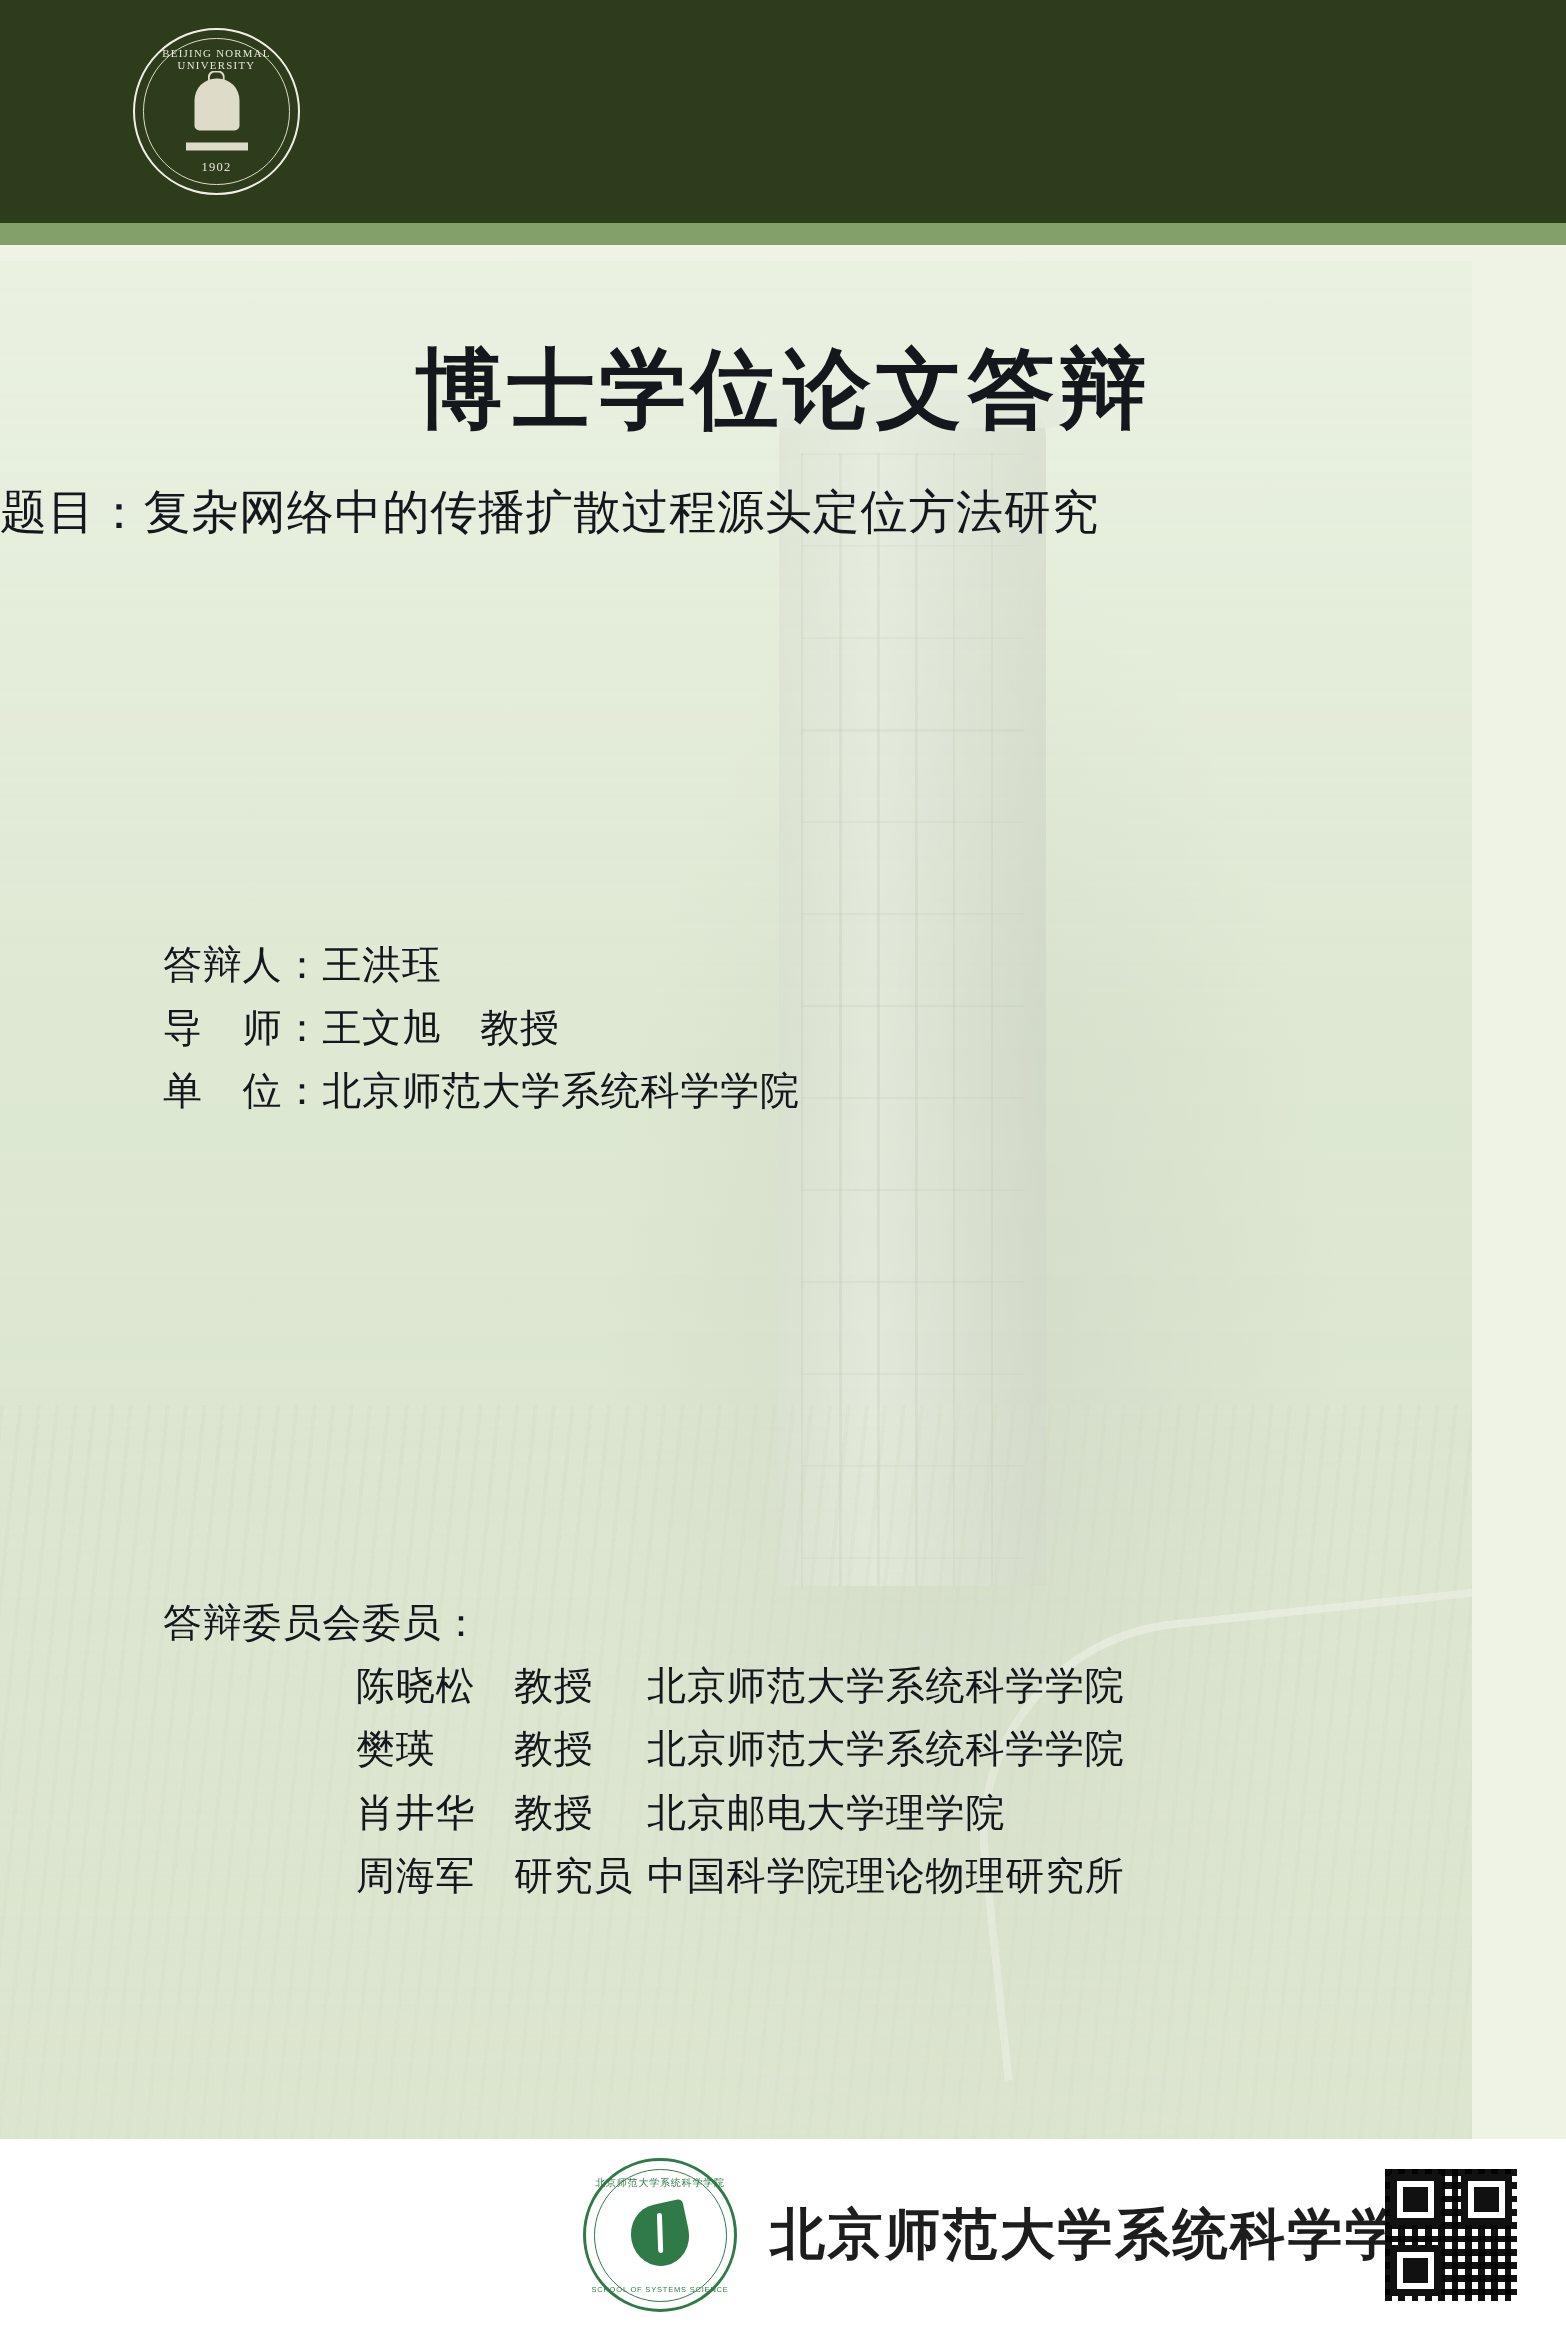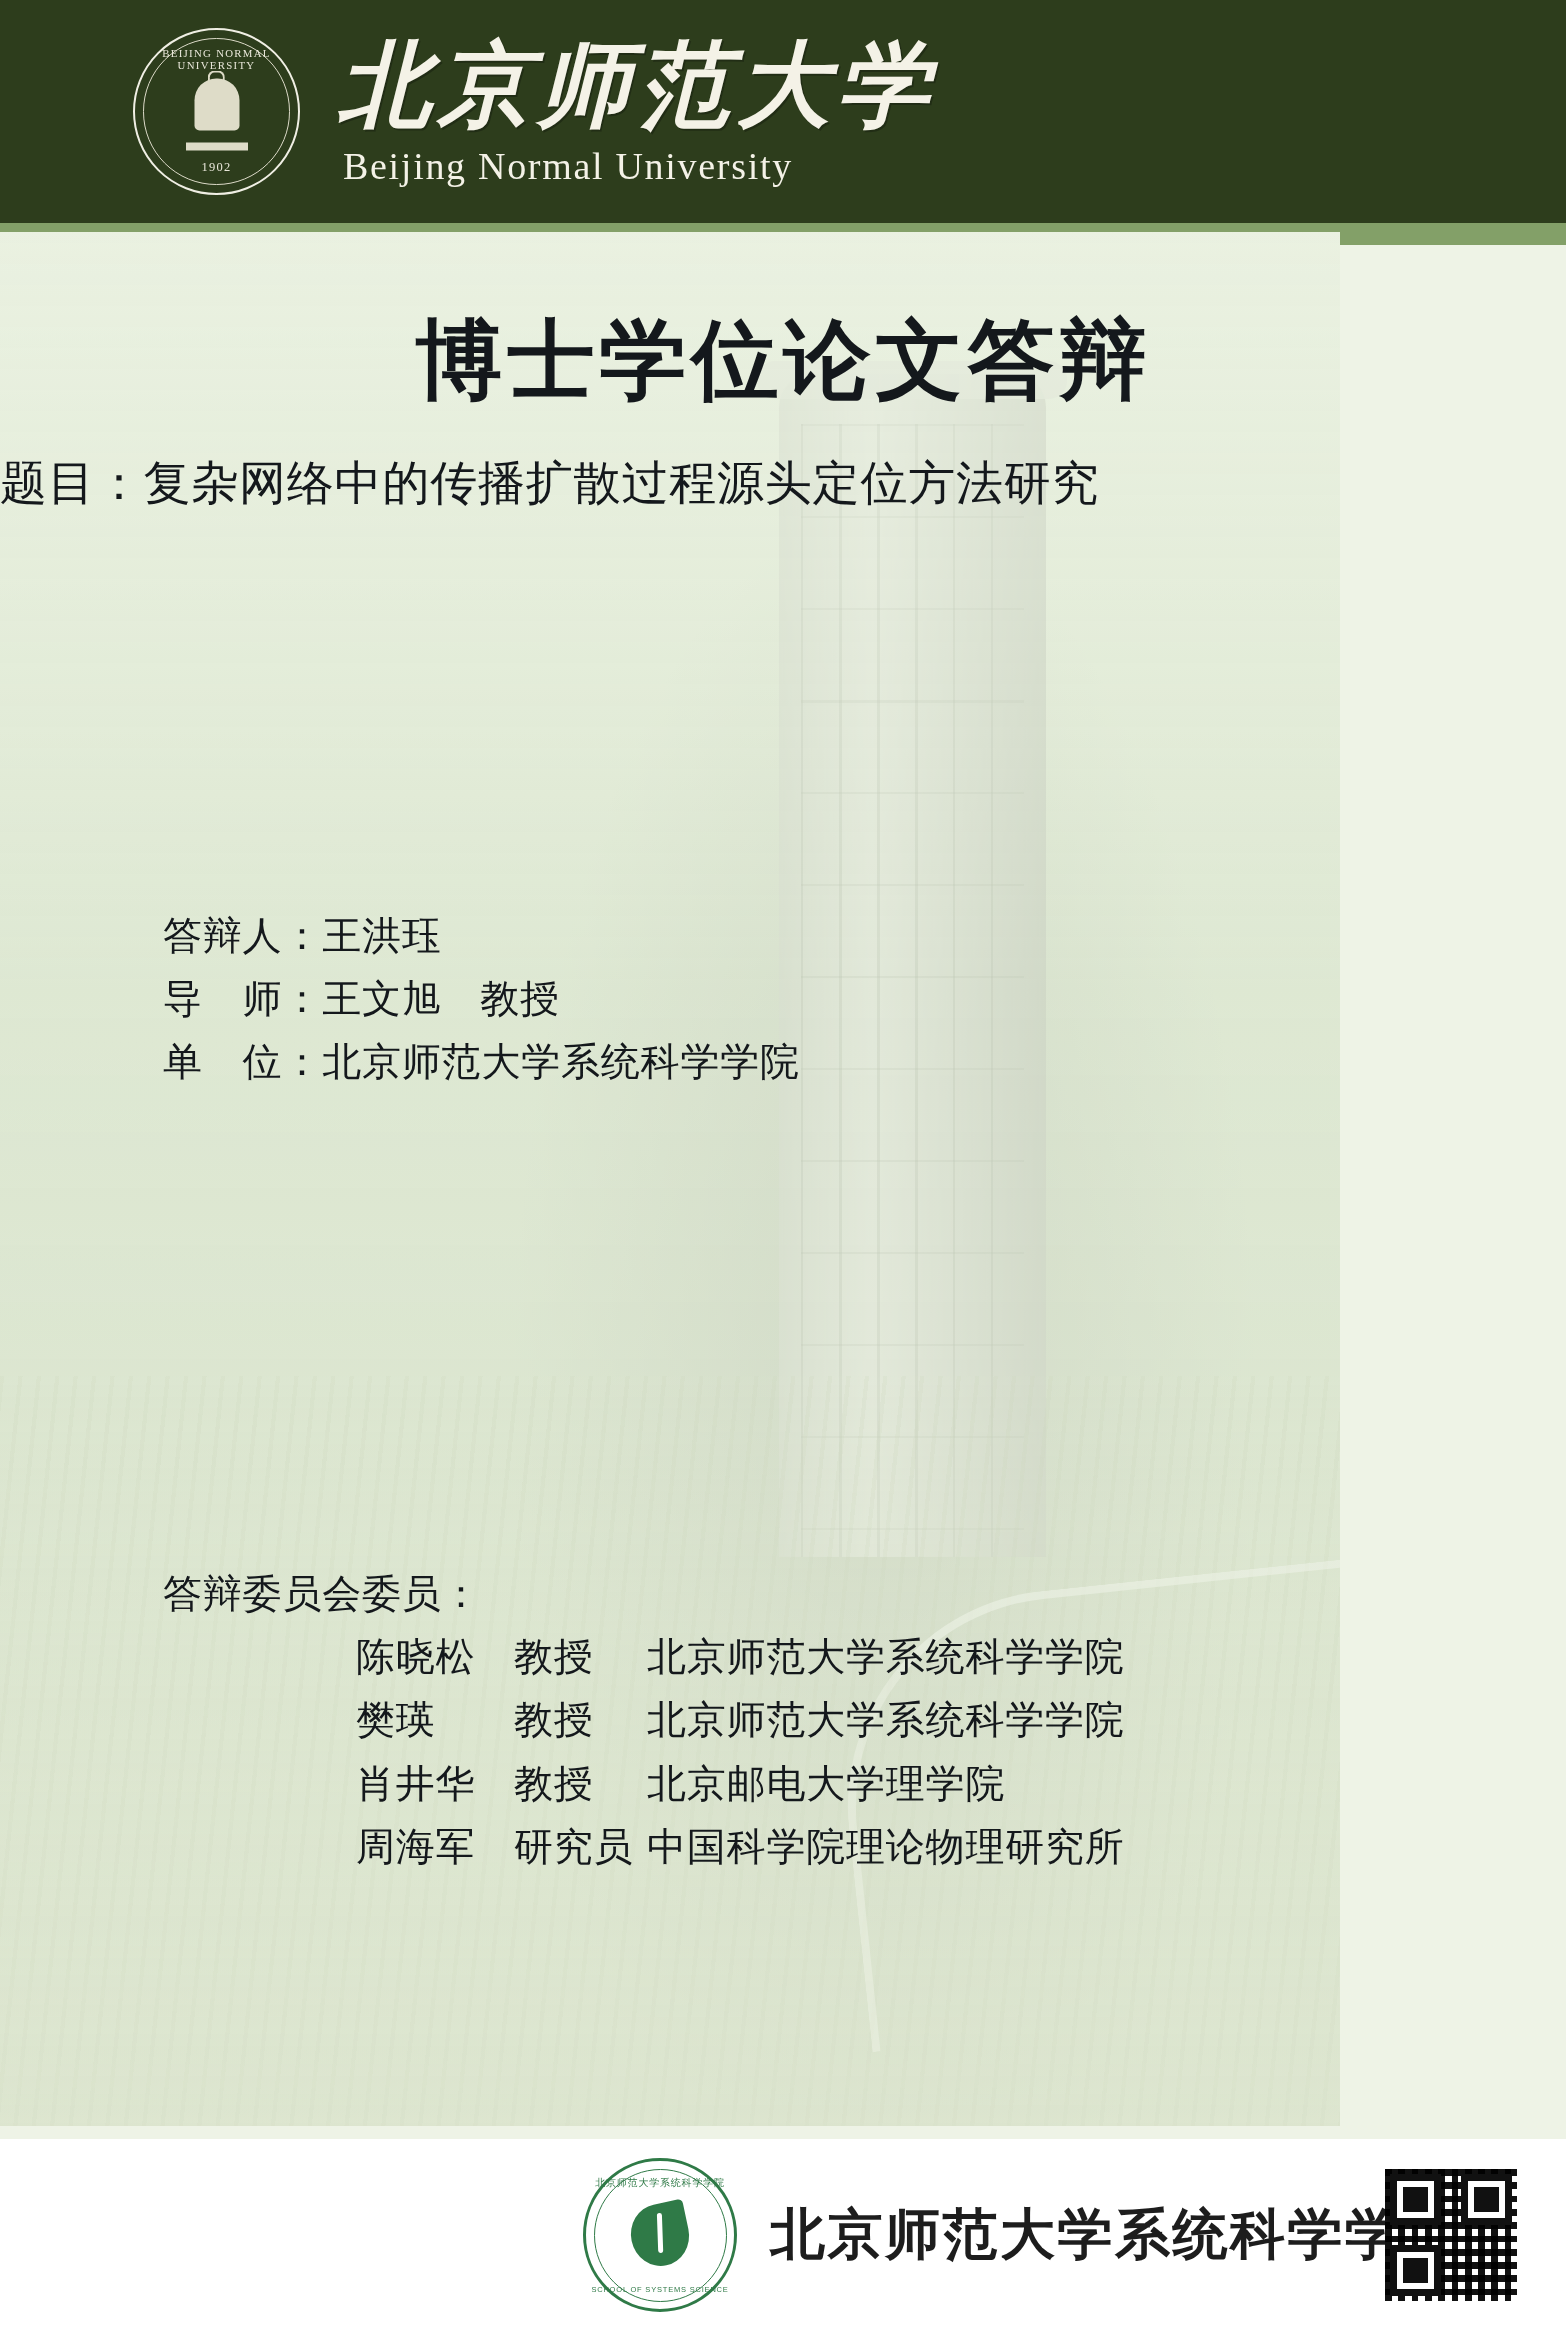--- a/index.html
+++ b/index.html
@@ -112,22 +112,22 @@
   .header-rule {
     position: absolute;
     top: 223px; left: 0;
     width: 1567px; height: 21.7px;
     background: #83a068;
   }
 
   
   .body-area {
     position: absolute;
-    top: 232px; left: 0;
-    width: 1340px;
+    top: 261px; left: 0;
+    width: 1472px;
     height: 1894px;
     overflow: hidden;
     background: #737373;
   }
   
   .bg-photo {
     position: absolute;
     inset: 0;
     background:
       radial-gradient(ellipse 517px 1250px at 66% 62%, rgba(150,160,140,0.55) 0%, rgba(150,160,140,0.0) 72%),
@@ -309,24 +309,20 @@
 
   <div class="header">
     <div class="header-seal">
       <div class="seal-arc-top">BEIJING NORMAL UNIVERSITY</div>
       <div class="seal-core">
         <div class="bell"></div>
         <div class="base"></div>
       </div>
       <div class="seal-arc-bottom">1902</div>
     </div>
-    <div class="header-titles">
-      <div class="header-cn">北京师范大学</div>
-      <div class="header-en">Beijing Normal University</div>
-    </div>
   </div>
   <div class="header-rule"></div>
 
   <div class="body-area">
     <div class="bg-photo">
       <div class="tower">
         <div class="tower-grid"></div>
       </div>
       <div class="grass"></div>
       <div class="rail"></div>

